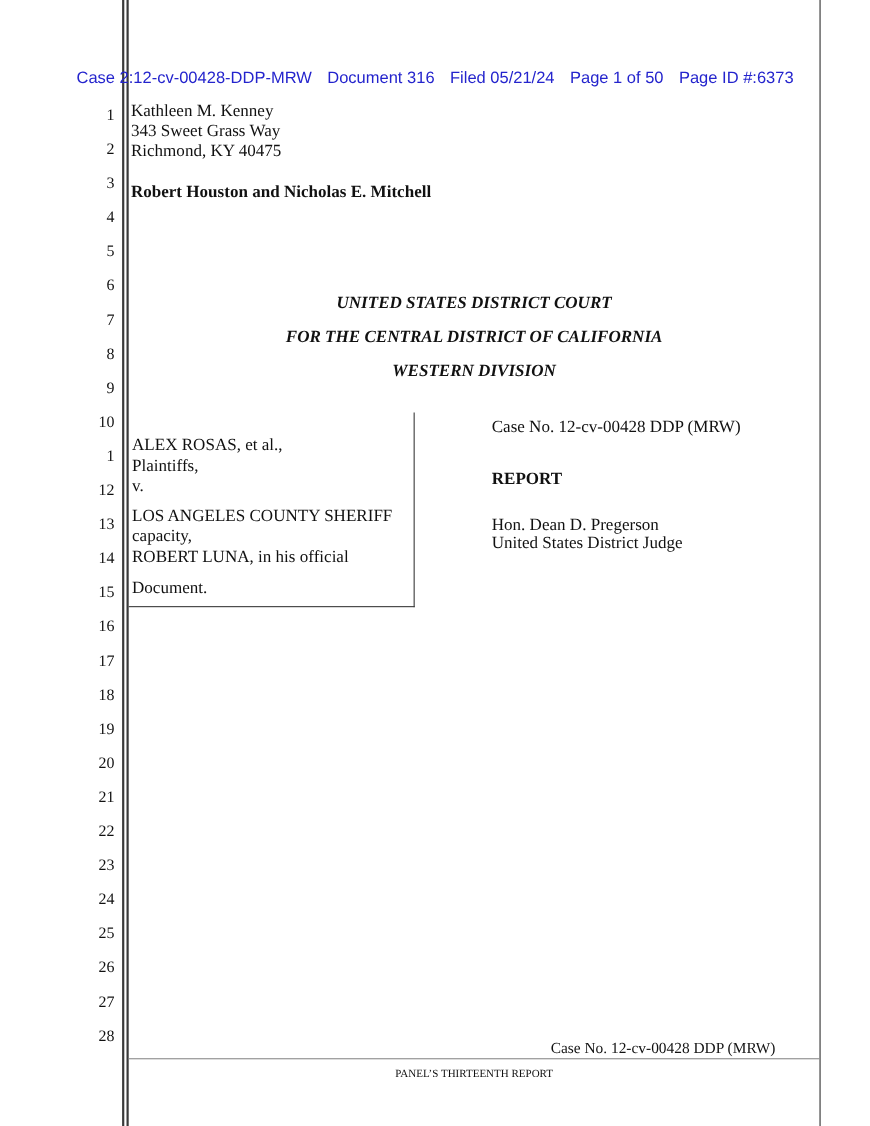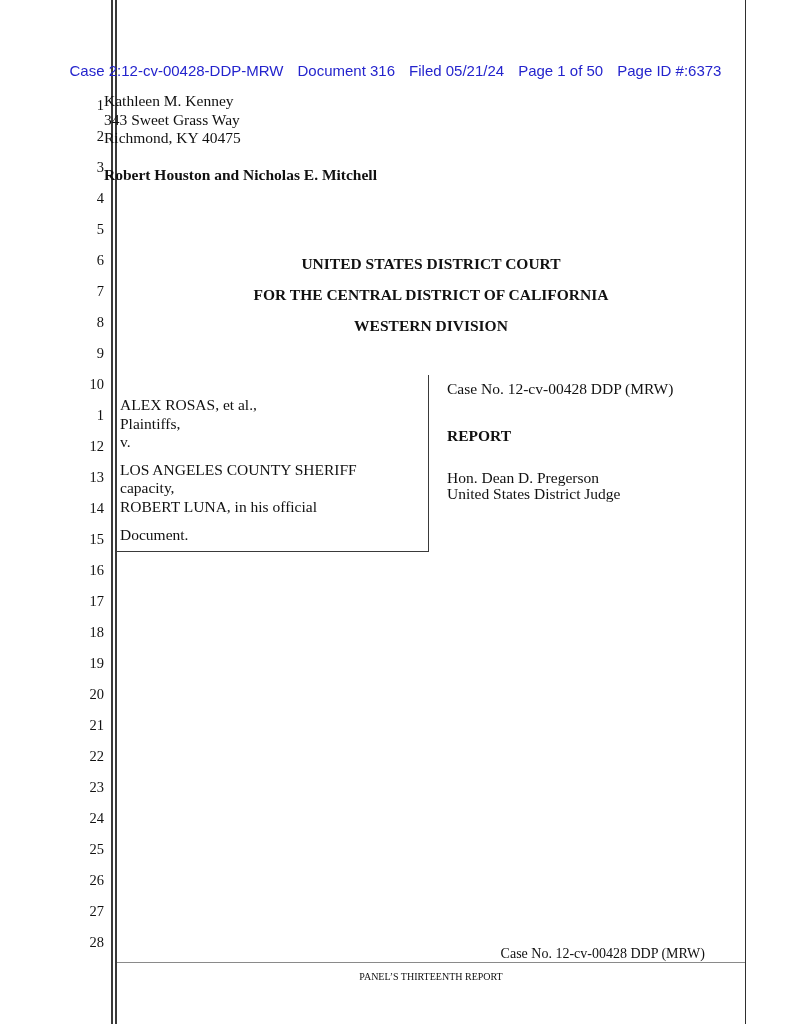--- a/index.html
+++ b/index.html
@@ -39,41 +39,42 @@
     z-index: 2;
   }
   .line-no {
     height: 31px;
     line-height: 31px;
     font-size: 14.5px;
   }
   
   .attorney-block {
     position: absolute;
-    left: 104px; top: 92px; width: 420px;
+    left: 119px; top: 92px; width: 420px;
     z-index: 2;
   }
   .attorney-block .doc-line { font-size: 15.5px; line-height: 18.6px; }
   .role-block { margin-top: 17px; }
   .role-block .doc-line { font-weight: bold; font-size: 15.5px; line-height: 19px; }
   
   .court-heading {
     position: absolute;
-    left: 117px; top: 248px; width: 628px;
+    left: 117px; top: 260px; width: 628px;
     text-align: center;
     font-weight: bold;
     font-size: 15.5px;
     line-height: 31px;
     z-index: 2;
+    font-style: italic;
   }
   
   .caption-box {
     position: absolute;
     left: 117px; top: 375px;
-    width: 312px; height: 177px;
+    width: 260px; height: 177px;
     border-right: 1.2px solid #3a3a3a;
     border-bottom: 1.2px solid #3a3a3a;
     box-sizing: border-box;
     padding: 21px 4px 0 3px;
     z-index: 2;
   }
   .caption-box .doc-line { font-size: 15.5px; line-height: 18.5px; }
   .cap-group-def { margin-top: 9px; }
   .cap-group-deflabel { margin-top: 10px; }
   

